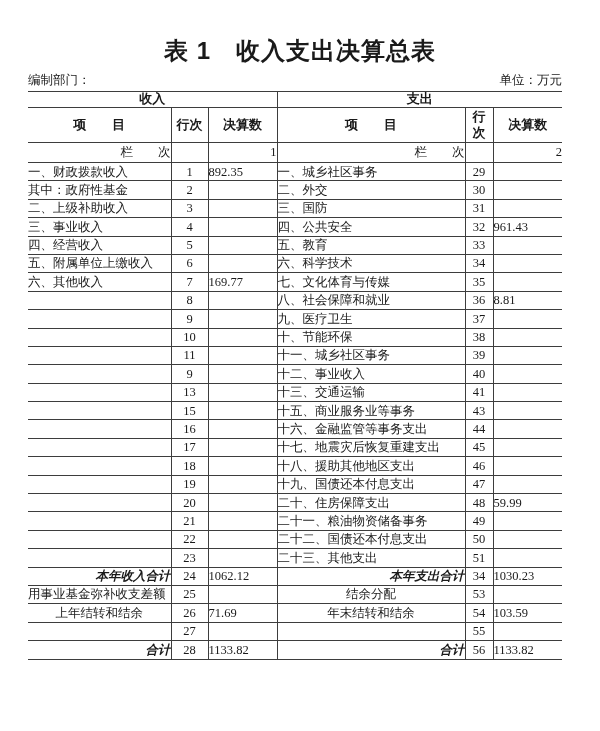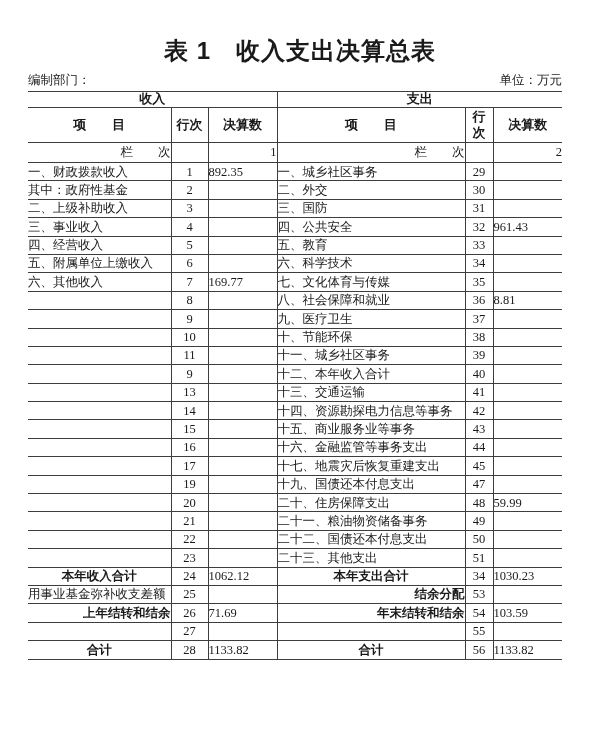--- a/index.html
+++ b/index.html
@@ -45,22 +45,22 @@
   table.main tr td:first-child { border-left: 0; margin-left: 32px; }
   table.main tr td:last-child  { border-right: 0; }
   tr.sec td { height: 16px; font-weight: bold; text-align: center; font-size: 13px; }
   tr.hdr td { height: 35px; font-weight: bold; text-align: center; font-size: 13px; }
   tr.lanci td { height: 20px; text-align: right; }
   .th { font-weight: bold; text-align: center; }
   .item { text-align: left; padding-left: 6px; }
   .num  { text-align: center; }
   .val  { text-align: left; padding-right: 5px; }
   .indent { padding-left: 23px; }
-  .center { text-align: right; padding-left: 0; font-weight: bold; }
-  .total  { text-align: center; padding-left: 0; font-weight: bold; }
+  .center { text-align: center; padding-left: 0; }
+  .total  { text-align: right; padding-left: 0; font-weight: bold; font-style: italic; }
   td.wrap span {
     display: inline-block;
     width: 1.05em;
     word-break: break-all;
     line-height: 1.25;
     white-space: normal;
   }
 </style>
 </head>
 <body>
@@ -189,62 +189,62 @@
     <td class="num">11</td>
     <td class="val"></td>
     <td class="item">十一、城乡社区事务</td>
     <td class="num">39</td>
     <td class="val"></td>
   </tr>
       <tr>
     <td class="item"></td>
     <td class="num">9</td>
     <td class="val"></td>
-    <td class="item">十二、本年收入合计</td>
+    <td class="item">十二、事业收入</td>
     <td class="num">40</td>
     <td class="val"></td>
   </tr>
       <tr>
     <td class="item"></td>
     <td class="num">13</td>
     <td class="val"></td>
     <td class="item">十三、交通运输</td>
     <td class="num">41</td>
     <td class="val"></td>
   </tr>
       <tr>
     <td class="item"></td>
-    <td class="num">14</td>
-    <td class="val"></td>
-    <td class="item">十四、资源勘探电力信息等事务</td>
-    <td class="num">42</td>
-    <td class="val"></td>
-  </tr>
-      <tr>
-    <td class="item"></td>
     <td class="num">15</td>
     <td class="val"></td>
     <td class="item">十五、商业服务业等事务</td>
     <td class="num">43</td>
     <td class="val"></td>
   </tr>
       <tr>
     <td class="item"></td>
     <td class="num">16</td>
     <td class="val"></td>
     <td class="item">十六、金融监管等事务支出</td>
     <td class="num">44</td>
     <td class="val"></td>
   </tr>
       <tr>
     <td class="item"></td>
     <td class="num">17</td>
     <td class="val"></td>
     <td class="item">十七、地震灾后恢复重建支出</td>
     <td class="num">45</td>
+    <td class="val"></td>
+  </tr>
+      <tr>
+    <td class="item"></td>
+    <td class="num">18</td>
+    <td class="val"></td>
+    <td class="item">十八、援助其他地区支出</td>
+    <td class="num">46</td>
     <td class="val"></td>
   </tr>
       <tr>
     <td class="item"></td>
     <td class="num">19</td>
     <td class="val"></td>
     <td class="item">十九、国债还本付息支出</td>
     <td class="num">47</td>
     <td class="val"></td>
   </tr>

